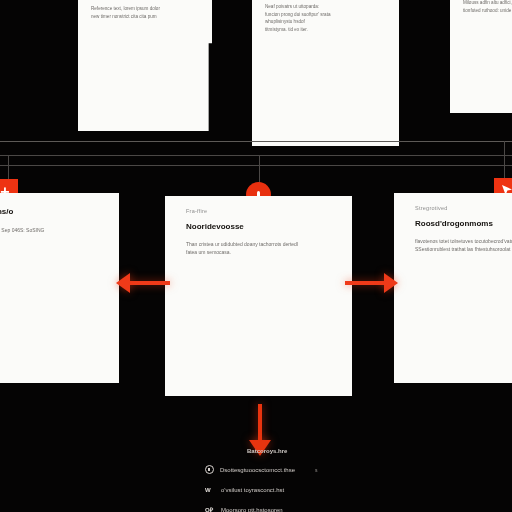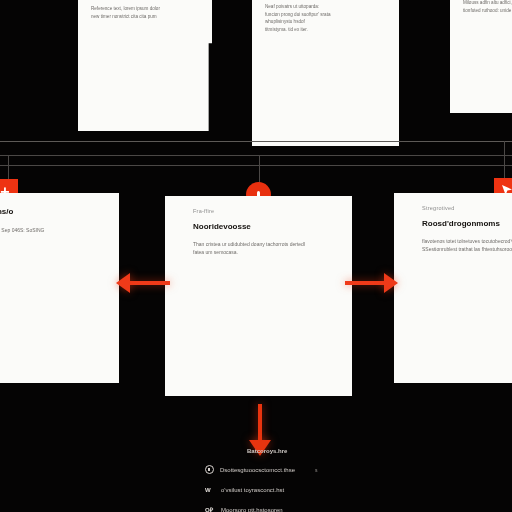--- a/index.html
+++ b/index.html
@@ -17,21 +17,21 @@
   }
 
   
   .card {
     position: absolute;
     background: #fbfbf9;
     box-sizing: border-box;
     overflow: hidden;
   }
   .card-inner {
-    padding: 12px 14px 0 28px;
+    padding: 12px 14px 0 21px;
   }
   .card-eyebrow {
     font-size: 5.5px;
     letter-spacing: .25px;
     color: #8d8d8d;
     margin: 0 0 8px 0;
     filter: blur(0.55px);
     white-space: nowrap;
     overflow: hidden;
   }

